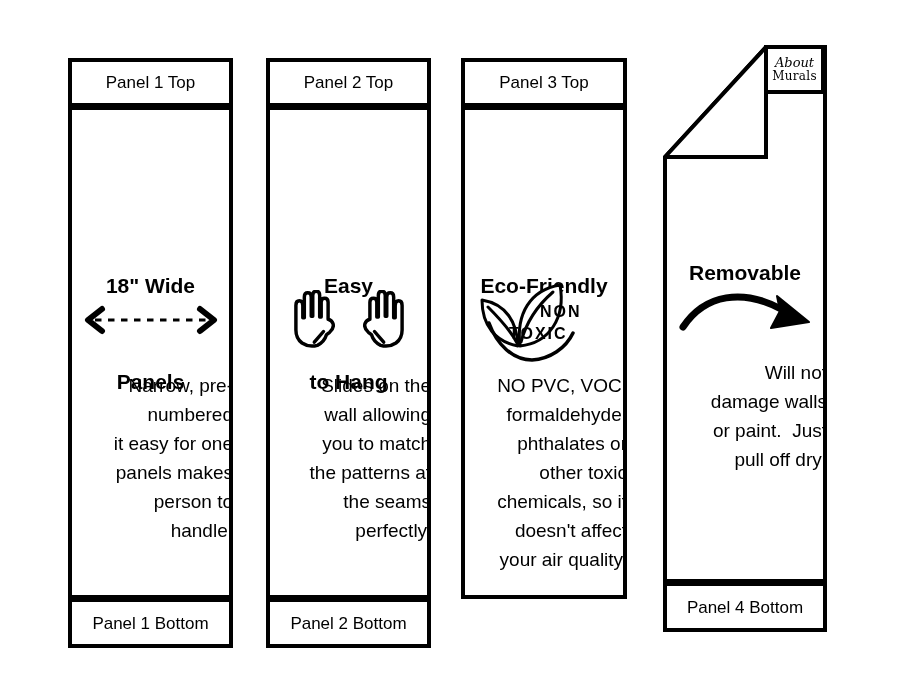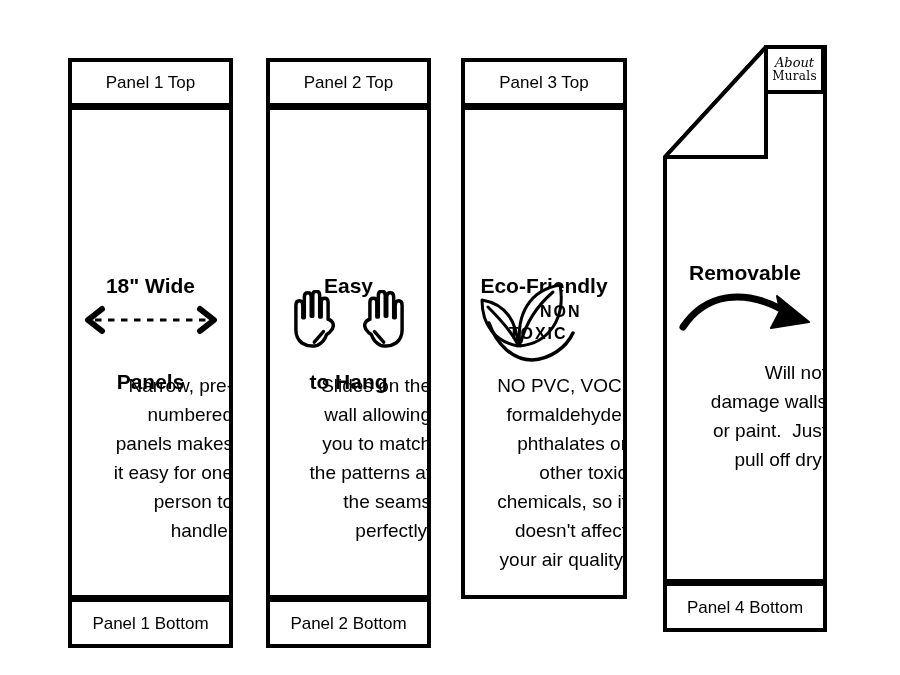--- a/index.html
+++ b/index.html
@@ -55,22 +55,22 @@
     <div class="iconblock">
       <svg width="152" height="32" viewBox="0 0 152 32">
         <line x1="20" y1="16" x2="132" y2="16" stroke="#000" stroke-width="3" stroke-dasharray="6.5 6.5"></line>
         <path d="M27,5 L13,16 L27,27" fill="none" stroke="#000" stroke-width="6" stroke-linecap="round" stroke-linejoin="round"></path>
         <path d="M125,5 L139,16 L125,27" fill="none" stroke="#000" stroke-width="6" stroke-linecap="round" stroke-linejoin="round"></path>
       </svg>
     </div>
     <div class="bodytext">
       <div class="line">Narrow, pre-</div>
       <div class="line">numbered</div>
+      <div class="line">it easy for one</div>
       <div class="line">panels makes</div>
-      <div class="line">it easy for one</div>
       <div class="line">person to</div>
       <div class="line">handle.</div>
       <div class="line"></div>
     </div>
     <div class="box bottom-box">
       <span class="plabel">Panel 1 Bottom</span>
     </div>
   </div>
 
   <div class="panel" style="left:266px;width:165px;">

